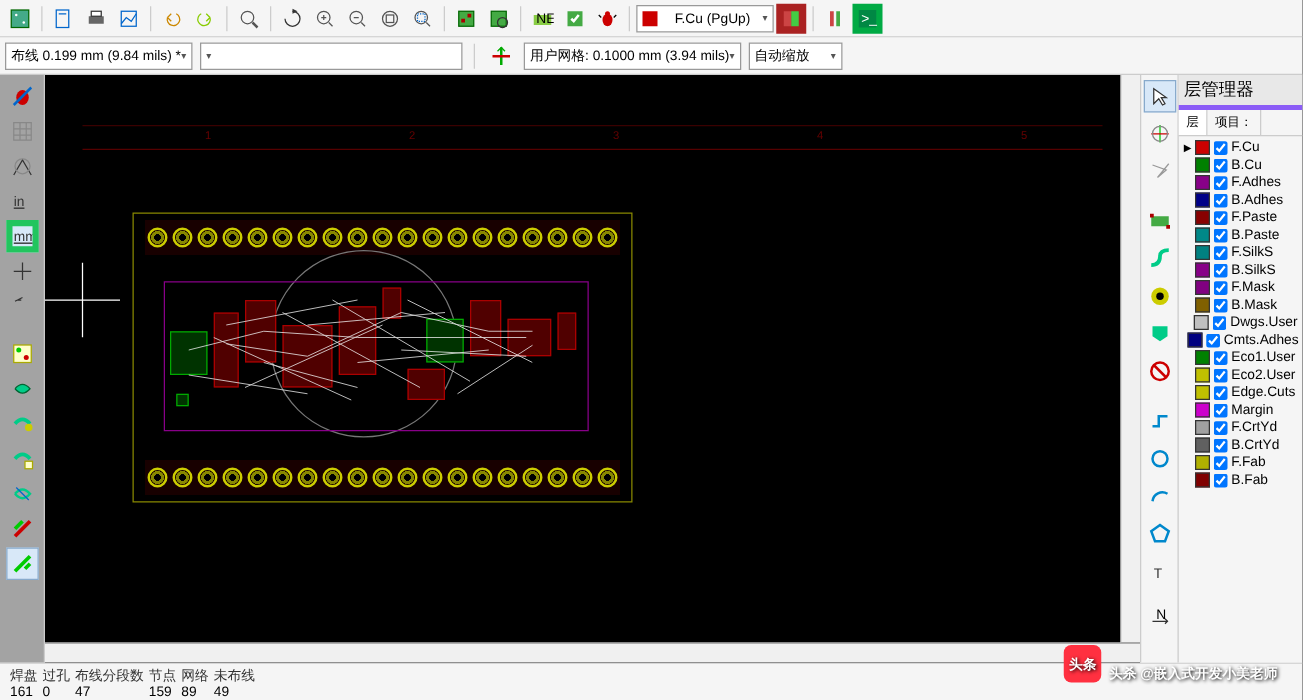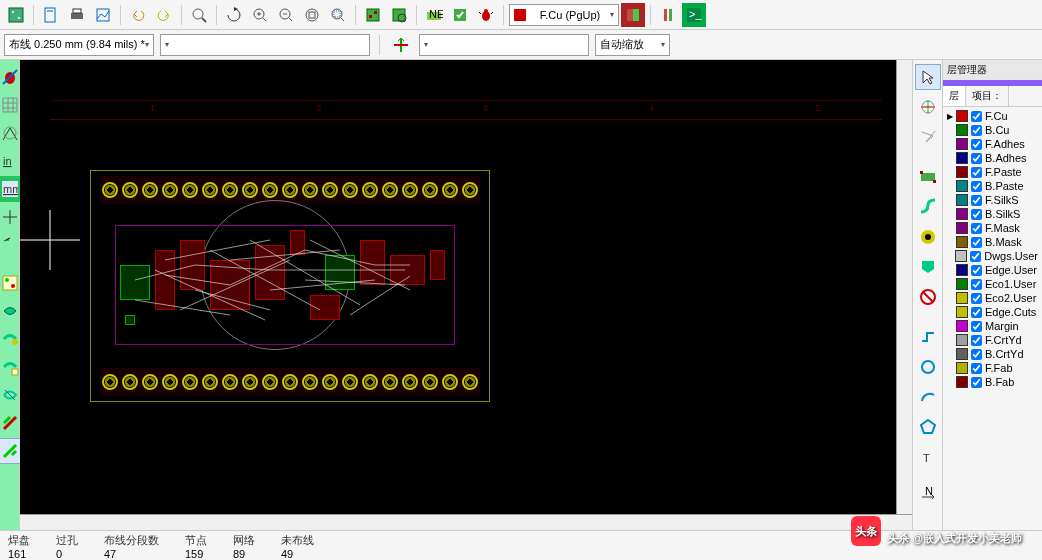--- a/index.html
+++ b/index.html
@@ -4,51 +4,51 @@
 <style>
 * { box-sizing: border-box; margin: 0; padding: 0; font-family: "Microsoft YaHei", sans-serif; font-size: 11px; }
 body { width: 1042px; height: 560px; background: #f0f0f0; overflow: hidden; position: relative; }
 .toolbar-top { height: 30px; background: #f5f5f5; border-bottom: 1px solid #ccc; display: flex; align-items: center; padding: 2px 4px; gap: 2px; }
 .tb-btn { width: 24px; height: 24px; display: flex; align-items: center; justify-content: center; cursor: pointer; border: 1px solid transparent; }
 .tb-sep { width: 1px; height: 20px; background: #ccc; margin: 0 3px; }
 .tb-dropdown { height: 22px; border: 1px solid #999; background: #fff; padding: 0 4px; display: flex; align-items: center; min-width: 90px; justify-content: space-between; cursor: pointer; }
 .tb-dropdown .arrow { font-size: 8px; color: #555; }
 .toolbar-second { height: 30px; background: #f5f5f5; border-bottom: 1px solid #ccc; display: flex; align-items: center; padding: 2px 4px; gap: 6px; }
 .main-area { display: flex; height: 470px; }
-.left-bar { width: 20px; background: #86efac; border-right: 1px solid #ccc; display: flex; flex-direction: column; align-items: center; padding-top: 4px; gap: 2px; }
+.left-bar { width: 36px; background: #a3a3a3; border-right: 1px solid #ccc; display: flex; flex-direction: column; align-items: center; padding-top: 4px; gap: 2px; }
 .left-btn { width: 26px; height: 26px; display: flex; align-items: center; justify-content: center; cursor: pointer; }
 .canvas-wrap { flex: 1; position: relative; background: #000; overflow: hidden; }
 .canvas-scroll-h { position: absolute; bottom: 0; left: 0; right: 0; height: 16px; background: #f0f0f0; border-top: 1px solid #999; }
 .canvas-scroll-v { position: absolute; top: 0; right: 0; bottom: 16px; width: 16px; background: #f0f0f0; border-left: 1px solid #999; }
 .pcb-ruler-h { position: absolute; top: 40px; left: 30px; right: 30px; height: 20px; border-top: 1px solid #3a0000; border-bottom: 1px solid #500; }
 .ruler-tick { position: absolute; color: #600; font-size: 9px; top: 2px; }
 .pcb-board { position: absolute; top: 110px; left: 70px; width: 400px; height: 232px; }
 .board-outline { position: absolute; inset: 0; border: 1px solid #888800; }
 .pad-row { position: absolute; left: 10px; right: 10px; height: 28px; display: flex; justify-content: space-around; align-items: center; background: rgba(80,0,0,0.3); }
 .pad-row.top { top: 6px; }
 .pad-row.bottom { bottom: 6px; }
 .pad { width: 16px; height: 16px; border: 2px solid #cccc00; border-radius: 50%; background: radial-gradient(circle, #000 30%, #888800 31%, #888800 60%, transparent 61%); }
 .comp-area { position: absolute; top: 50px; left: 20px; right: 20px; bottom: 50px; }
 .circle-ref { position: absolute; width: 150px; height: 150px; border: 1px solid #777; border-radius: 50%; left: 90px; top: -20px; }
 .comp { position: absolute; background: #500000; border: 1px solid #a00; }
 .comp.green { background: #003300; border: 1px solid #0a0; }
 .purple-box { position: absolute; border: 1px solid #808; }
 .ratsnest { position: absolute; inset: 0; pointer-events: none; }
 .right-tools { width: 30px; background: #f5f5f5; border-left: 1px solid #ccc; display: flex; flex-direction: column; align-items: center; padding-top: 4px; gap: 4px; }
 .right-panel { width: 100px; background: #f5f5f5; border-left: 1px solid #ccc; display: flex; flex-direction: column; }
-.panel-title { padding: 3px 4px; background: #e8e8e8; border-bottom: 6px solid #8b5cf6; font-size: 10px; }
+.panel-title { padding: 3px 4px; background: #e8e8e8; border-bottom: 4px solid #8b5cf6; font-size: 14px; }
 .panel-tabs { display: flex; border-bottom: 1px solid #ccc; }
 .panel-tab { padding: 3px 6px; font-size: 10px; cursor: pointer; border-right: 1px solid #ccc; }
 .panel-tab.active { background: #fff; }
 .layer-list { flex: 1; overflow-y: auto; padding: 2px; }
 .layer-item { display: flex; align-items: center; gap: 3px; padding: 1px 2px; font-size: 10px; cursor: pointer; }
 .layer-item .tri { width: 6px; font-size: 8px; color: #000; }
 .layer-swatch { width: 12px; height: 12px; border: 1px solid #333; flex-shrink: 0; }
 .layer-chk { width: 11px; height: 11px; }
-.status-bar { height: 30px; background: #f5f5f5; border-top: 1px solid #ccc; display: flex; align-items: flex-start; padding: 2px 8px; gap: 26px; }
+.status-bar { height: 30px; background: #f5f5f5; border-top: 1px solid #ccc; display: flex; align-items: flex-start; padding: 2px 8px; gap: 4px; }
 .status-cell { display: flex; flex-direction: column; font-size: 10px; }
 .status-cell .lbl { color: #333; }
 .status-cell .val { color: #000; }
 .watermark { position: absolute; right: 20px; bottom: 14px; color: #fff; font-size: 20px; font-weight: bold; text-shadow: 1px 1px 3px #000; display: flex; align-items: flex-end; gap: 6px; z-index: 100; }
 .watermark .logo { width: 30px; height: 30px; background: #ff3040; border-radius: 6px; display: flex; align-items: center; justify-content: center; color: #fff; font-size: 11px; }
 svg { display: block; }
 </style>
 </head>
 <body>
 
@@ -189,35 +189,36 @@
   <div class="tb-btn" style="background:#0a4">
       <svg width="18" height="18">
         <rect x="2" y="2" width="14" height="14" fill="#084"></rect>
         <text x="4" y="12" font-size="9" fill="#fff">&gt;_</text>
       </svg>
     </div>
 </div>
 
 <div class="toolbar-second">
   <div class="tb-dropdown" style="min-width:150px">
-    <span>布线 0.250 mm (9.84 mils) *</span>
+    <span>布线 0.199 mm (9.84 mils) *</span>
       <span class="arrow">▾</span>
   </div>
   <div class="tb-dropdown" style="min-width:210px">
       <span class="arrow">▾</span>
   </div>
   <div class="tb-sep"></div>
   <div class="tb-btn">
       <svg width="18" height="18">
         <line x1="9" y1="2" x2="9" y2="16" stroke="#0a0" stroke-width="2"></line>
         <line x1="2" y1="9" x2="16" y2="9" stroke="#c00" stroke-width="2"></line>
         <path d="M6 5 L9 2 L12 5" fill="none" stroke="#0a0"></path>
       </svg>
     </div>
   <div class="tb-dropdown" style="min-width:170px">
+    <span>用户网格: 0.1000 mm (3.94 mils)</span>
       <span class="arrow">▾</span>
   </div>
   <div class="tb-dropdown" style="min-width:75px">
     <span>自动缩放</span>
       <span class="arrow">▾</span>
   </div>
 </div>
 
 <div class="main-area">
 
@@ -564,21 +565,21 @@
         <div class="layer-item">
           <span class="tri"></span>
           <span class="layer-swatch" style="background:#c0c0c0"></span>
           <input type="checkbox" class="layer-chk" checked="" style="">
           <span>Dwgs.User</span>
         </div>
         <div class="layer-item">
           <span class="tri"></span>
           <span class="layer-swatch" style="background:#000080"></span>
           <input type="checkbox" class="layer-chk" checked="" style="">
-          <span>Edge.User</span>
+          <span>Cmts.Adhes</span>
         </div>
         <div class="layer-item">
           <span class="tri"></span>
           <span class="layer-swatch" style="background:#008000"></span>
           <input type="checkbox" class="layer-chk" checked="" style="">
           <span>Eco1.User</span>
         </div>
         <div class="layer-item">
           <span class="tri"></span>
           <span class="layer-swatch" style="background:#c0c000"></span>

